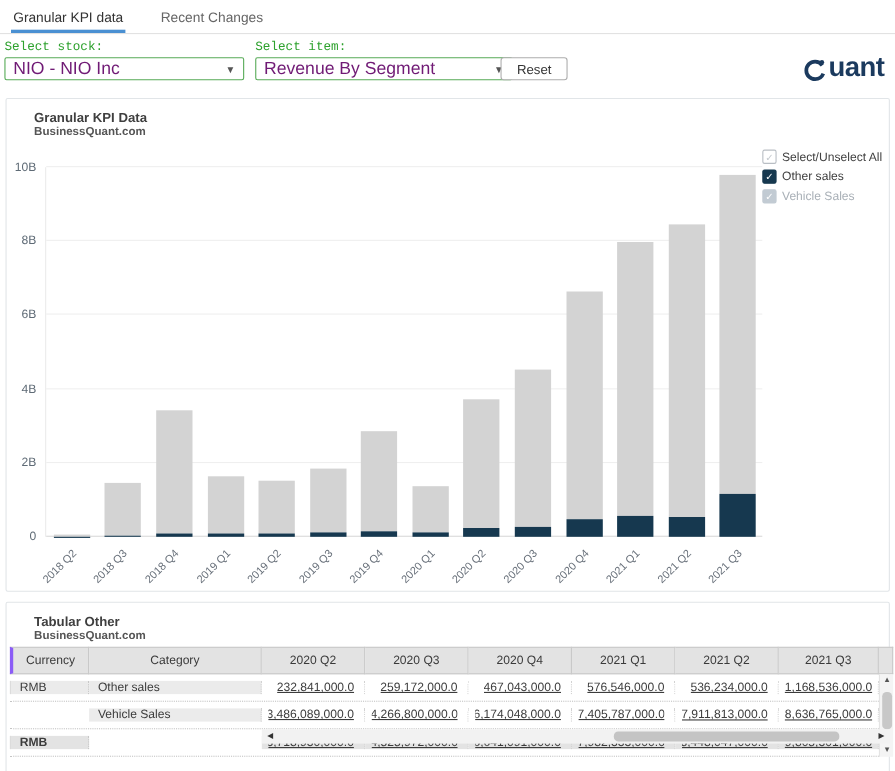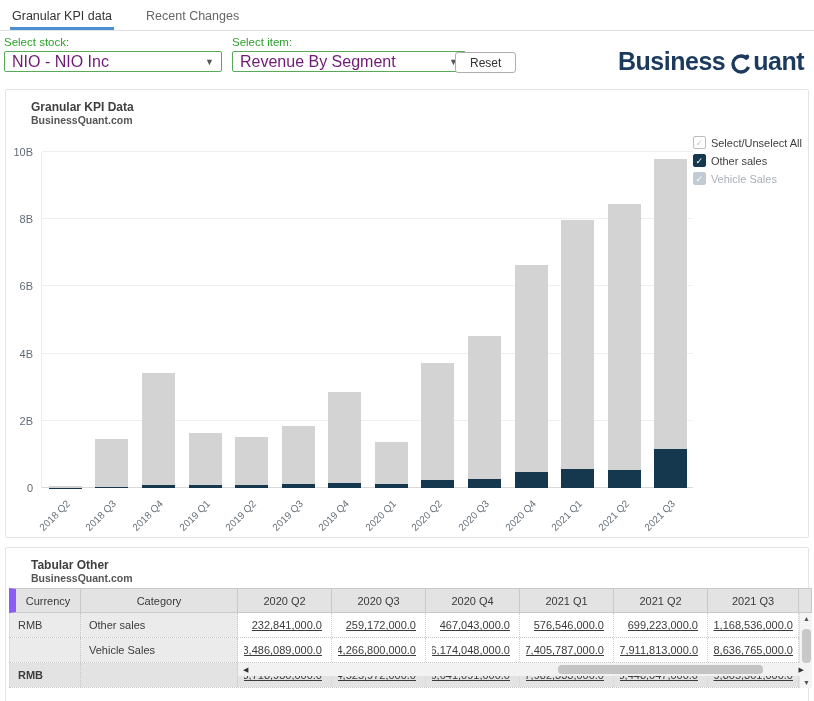--- a/index.html
+++ b/index.html
@@ -9,21 +9,21 @@
   
   .tabbar { height:31px; border-bottom:1px solid #e2e2e2; display:flex; gap:30px; padding:0 0 0 10px; }
   .tab { font-size:12.5px; color:#666; padding:9px 2px 6px 2px; cursor:pointer; border-bottom:3px solid transparent; }
   .tab.active { color:#333; border-bottom:3px solid #4a90d2; }
 
   
   .filters { position:relative; height:54px; padding:5px 4px 0 4px; }
   .fgroup { position:absolute; top:5px; }
   .fgroup.stock { left:4px; }
   .fgroup.item  { left:232px; }
-  .flabel { font-size:11.5px; color:#2da12d; margin-bottom:3px; }
+  .flabel { font-size:11.5px; color:#2da12d; margin-bottom:3px;font-family:Liberation Mono, monospace; }
   .fselect { border:1px solid #57ab57; border-radius:2px; background:#fff; height:21px;
     display:flex; align-items:center; justify-content:space-between; padding:0 7px; cursor:pointer; }
   .fselect .val { font-size:16px; color:#701a75; white-space:nowrap; overflow:hidden; }
   .fselect .caret { font-size:9px; color:#555; margin-left:6px; }
   .fselect.stock { width:218px; } .fselect.item { width:234px; }
   .reset-btn { position:absolute; left:455px; top:21px; height:21px; padding:0 14px;
     background:#fff; border:1px solid #adadad; border-radius:3px; font-size:12px; color:#333;
     font-family:"Liberation Sans",sans-serif; cursor:pointer; }
   .logo { position:absolute; right:10px; top:16px; font-size:25px; font-weight:700;
     color:#1b3a5e; letter-spacing:-0.5px; display:flex; align-items:center; }
@@ -60,22 +60,22 @@
   
   .tbl { position:absolute; left:3px; top:40px; width:803px; font-size:11px; }
   .trow { display:flex; height:25px; }
   .tcell { display:flex; align-items:center; overflow:hidden; position:relative; }
   .c-cur { width:72px; padding-left:8px; }
   .c-cat { width:157px; padding-left:8px; }
   .c-val { width:94px; justify-content:flex-end; padding-right:9px; }
   .c-val.last { width:91px; padding-right:5px; }
   .thead .tcell { background:#e3e3e3; border-top:1px solid #c9c9c9; border-bottom:1px solid #c9c9c9;
     border-right:1px solid #c9c9c9; justify-content:center; padding:0; color:#3a3a3a; }
-  .thead .c-cur { border-left:7px solid #8b5cf6; }
-  .tbody .trow { border-bottom:1px dotted #c4c4c4; }
+  .thead .c-cur { border-left:3px solid #8b5cf6; }
+  .tbody .trow { border-bottom:1px dotted #c4c4c4;align-items:center; }
   .tbody .c-cur, .tbody .c-cat { background:#ebebeb; border-right:1px dotted #c7c7c7; }
   .tbody .c-cur { border-left:1px solid #dcdcdc; }
   .tbody .c-val { background:#fff; border-right:1px dotted #d2d2d2; }
   .trow.total .tcell { background:#e3e3e3; }
   .trow.total .c-cur { font-weight:700; }
   .num { display:inline-block; max-width:78px; overflow:hidden; direction:rtl; white-space:nowrap;text-decoration:underline; }
   .c-val.wide .num { max-width:84px; }
 
   
   .vscroll { width:13px; background:#f4f4f4; position:relative; border-left:1px solid #e4e4e4; }
@@ -105,21 +105,20 @@
   </div>
   <div class="fgroup item">
     <div class="flabel">Select item:</div>
     <div class="fselect item">
       <span class="val">Revenue By Segment</span>
       <span class="caret">▼</span>
     </div>
   </div>
   <button class="reset-btn">Reset</button>
   <div class="logo">
-    <span>Business</span>
     <svg width="22" height="24" viewBox="0 0 22 24">
       <circle cx="11" cy="13" r="8" fill="none" stroke="#1b3a5e" stroke-width="3.4" stroke-dasharray="42 8.3" stroke-dashoffset="-3"></circle>
       <circle cx="17.2" cy="5.6" r="2" fill="#1b3a5e"></circle>
     </svg>
     <span>uant</span>
   </div>
 </div>
 
 <div class="panel chart">
   <div class="ptitle">Granular KPI Data</div>
@@ -254,21 +253,21 @@
             <div class="tcell c-val">
               <span class="num">259,172,000.0</span>
             </div>
             <div class="tcell c-val">
               <span class="num">467,043,000.0</span>
             </div>
             <div class="tcell c-val">
               <span class="num">576,546,000.0</span>
             </div>
             <div class="tcell c-val">
-              <span class="num">699,223,000.0</span>
+              <span class="num">536,234,000.0</span>
             </div>
             <div class="tcell c-val last wide">
               <span class="num">1,168,536,000.0</span>
             </div>
           </div>
           <div class="trow">
             <div class="tcell c-cur"></div>
             <div class="tcell c-cat">Vehicle Sales</div>
             <div class="tcell c-val">
               <span class="num">3,486,089,000.0</span>

